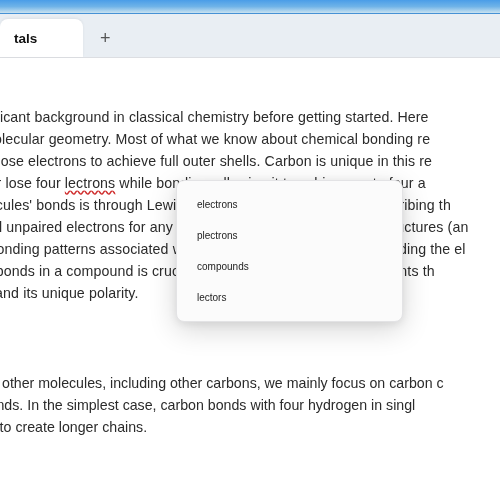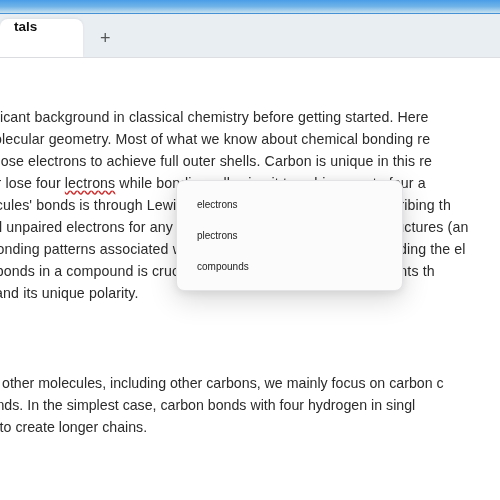--- a/index.html
+++ b/index.html
@@ -17,21 +17,21 @@
   .tabstrip {
     display: flex;
     align-items: flex-end;
     height: 44px;
     background: #e9eef3;
     padding-top: 6px;
     border-bottom: 1px solid #dcdee2;
   }
   .tab {
     display: flex;
-    align-items: flex-start;
+    align-items: center;
     height: 38px;
     padding: 0 18px 0 14px;
     font-size: 13.5px;
     color: #3a3a3a;
     border-radius: 8px 8px 0 0;
     position: relative;
     cursor: pointer;
   }
   .tab.active {
     background: #ffffff;
@@ -134,13 +134,14 @@
     <span>o four bonds with other molecules, including other carbons, we mainly focus on carbon c</span><br>
     <span> possible compounds. In the simplest case, carbon bonds with four hydrogen in singl</span><br>
     <span>ith other carbons to create longer chains.</span>
   </div>
 </div>
 
 <div class="context-menu">
   <div class="menu-item">electrons</div>
   <div class="menu-item">plectrons</div>
   <div class="menu-item">compounds</div>
+  <div class="menu-item">lectors</div>
 </div>
 
 </body></html>

